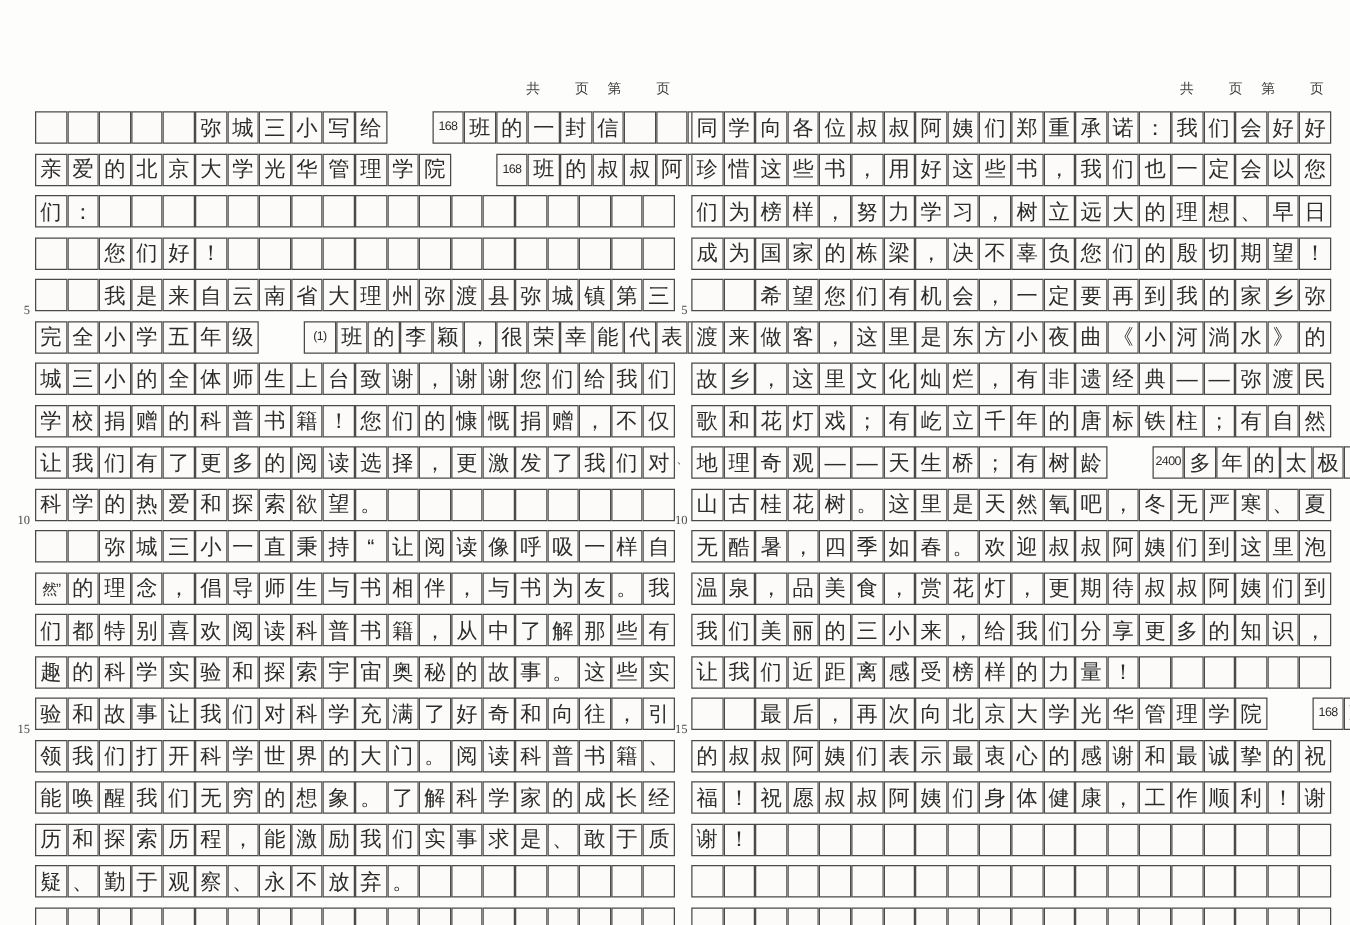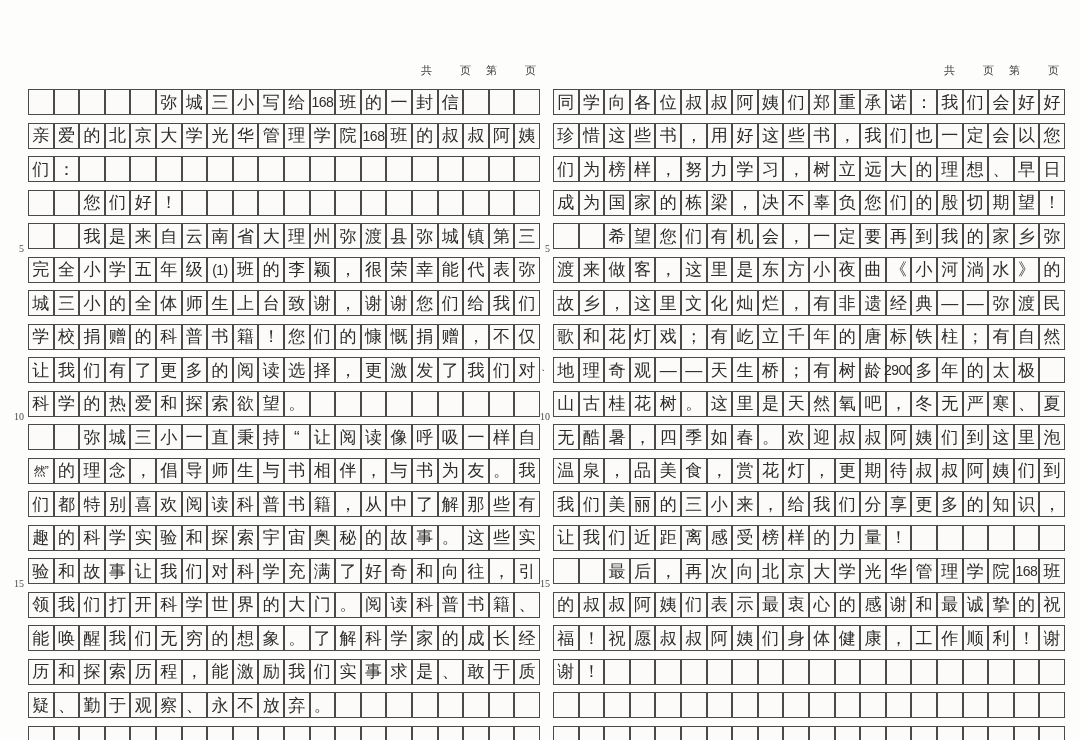--- a/index.html
+++ b/index.html
@@ -19,21 +19,21 @@
   .grid{position:absolute;top:89px;left:0;right:0;}
   .grid-row{display:flex;height:26px;margin-bottom:7.5px;}
   .cell{
     box-sizing:border-box;flex:0 0 auto;width:25.6px;height:26px;
     border:1px solid #4a4a4a;
     display:flex;align-items:center;justify-content:center;
     font-size:17px;line-height:1;color:#2c2c2c;
     background:#fcfbfa;overflow:visible;white-space:nowrap;
   }
   .cell.duo{font-size:12px;letter-spacing:-1px;}
-  .cell.small{font-size:14px;letter-spacing:-0.5px;}
+  .cell.small{font-size:10px;letter-spacing:-0.5px;margin-left:36px;}
   .margin-number{
     position:absolute;width:14px;text-align:right;
     font-family:"Liberation Serif","DejaVu Serif",serif;
     font-size:10px;color:#4a4a4a;
   }
   .page-left .margin-number{left:-18px;}
   .page-right .margin-number{left:-17px;}
   .stray-mark{
     position:absolute;left:-12px;top:360px;
     font-size:10px;color:#3a3a3a;
@@ -677,21 +677,21 @@
         <div class="cell">观</div>
         <div class="cell">—</div>
         <div class="cell">—</div>
         <div class="cell">天</div>
         <div class="cell">生</div>
         <div class="cell">桥</div>
         <div class="cell">；</div>
         <div class="cell">有</div>
         <div class="cell">树</div>
         <div class="cell">龄</div>
-        <div class="cell small">2900</div>
+        <div class="cell small">2400</div>
         <div class="cell">多</div>
         <div class="cell">年</div>
         <div class="cell">的</div>
         <div class="cell">太</div>
         <div class="cell">极</div>
         <div class="cell"></div>
       </div>
       <div class="grid-row">
         <div class="cell">山</div>
         <div class="cell">古</div>

